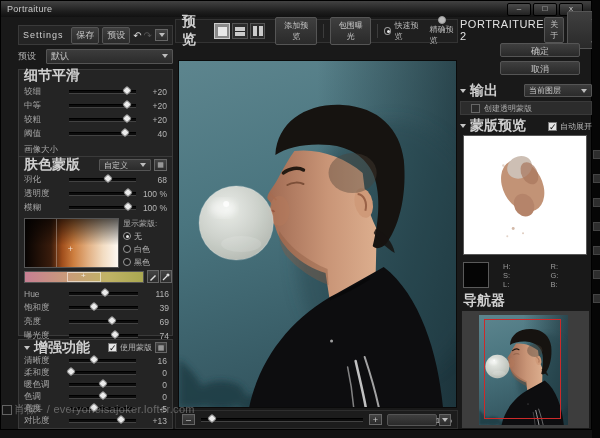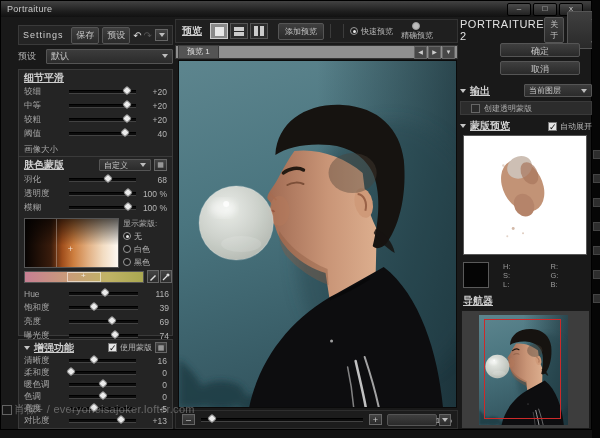--- a/index.html
+++ b/index.html
@@ -9,21 +9,21 @@
   #win{position:absolute;left:0;top:0;width:592px;height:430px;background:#191919;
        border:1px solid #000;box-sizing:border-box;}
   #titlebar{position:absolute;left:0;top:0;width:100%;height:16px;
             background:linear-gradient(#424242,#1c1c1c 70%,#111);display:flex;align-items:center;}
   #titlebar .t{color:#c9c9c9;font-size:9px;padding-left:6px;letter-spacing:.3px;}
   #winbtns{position:absolute;right:8px;top:2px;display:flex;gap:2px;}
   .wbtn{width:22px;height:11px;background:linear-gradient(#4a4a4a,#222);border:1px solid #000;
         border-radius:2px;color:#ccc;font-size:8px;line-height:10px;text-align:center;}
   
   .panelblock{position:absolute;background:#242424;border:1px solid #3a3a3a;box-sizing:border-box;}
-  .sect{font-weight:bold;color:#cfcfcf;font-size:10px;text-decoration:underline;}
+  .sect{font-weight:bold;color:#cfcfcf;font-size:14px;}
   .btn{background:linear-gradient(#3f3f3f,#2a2a2a);border:1px solid #555;color:#c5c5c5;
        text-align:center;border-radius:2px;box-sizing:border-box;}
   .dd{background:linear-gradient(#3c3c3c,#2b2b2b);border:1px solid #555;color:#c9c9c9;
       display:flex;align-items:center;box-sizing:border-box;border-radius:1px;}
   .dd .txt{flex:1;padding-left:4px;white-space:nowrap;overflow:hidden;}
   .caret{width:0;height:0;border-left:3px solid transparent;border-right:3px solid transparent;
          border-top:4px solid #bdbdbd;margin:0 4px;}
   .tri{display:inline-block;width:0;height:0;border-left:3.5px solid transparent;
        border-right:3.5px solid transparent;border-top:4px solid #c5c5c5;margin-right:4px;vertical-align:1px;}
   .srow{display:flex;align-items:center;height:14px;padding:0 5px;}
@@ -397,38 +397,32 @@
             <div style="width:10px;height:4px;background:#ccc;"></div>
             <div style="width:10px;height:4px;background:#ccc;"></div>
           </div>
       </div>
       <div class="lay-btn">
         <div style="width:4px;height:10px;background:#ccc;margin-right:1px;"></div>
           <div style="width:4px;height:10px;background:#ccc;"></div>
       </div>
       <span class="btn" style="padding:2px 6px;margin-left:8px;font-size:8px;">添加预览</span>
       <div style="width:1px;height:14px;background:#3c3c3c;margin:0 6px;"></div>
+      <span class="btn" style="padding:2px 6px;font-size:8px;">包围曝光</span>
       <div style="width:1px;height:14px;background:#3c3c3c;margin:0 6px;"></div>
       <span style="display:flex;align-items:center;margin-right:8px;">
         <span class="radio on"></span>
         <span style="font-size:8px;">快速预览</span>
       </span>
       <span style="display:flex;align-items:center;flex-direction:column;">
         <span class="radio" style="background:#bbb;"></span>
         <span style="font-size:8px;">精确预览</span>
       </span>
     </div>
 
-    <div id="tabbar">
-      <div id="tab1">预览 1</div>
-      <span style="flex:1"></span>
-      <div class="tb-nav">◀</div>
-      <div class="tb-nav">▶</div>
-      <div class="tb-nav" style="margin-right:2px;">▼</div>
-    </div>
 
     <div id="photo">
       <svg viewBox="0 0 276 346" preserveAspectRatio="none">
           <use href="#photo-art"></use>
         </svg>
     </div>
 
     <div id="zoombar">
       <span style="flex:1"></span>
       <span class="tinybtn" style="width:15px;height:11px;color:#ccc;">–</span>

